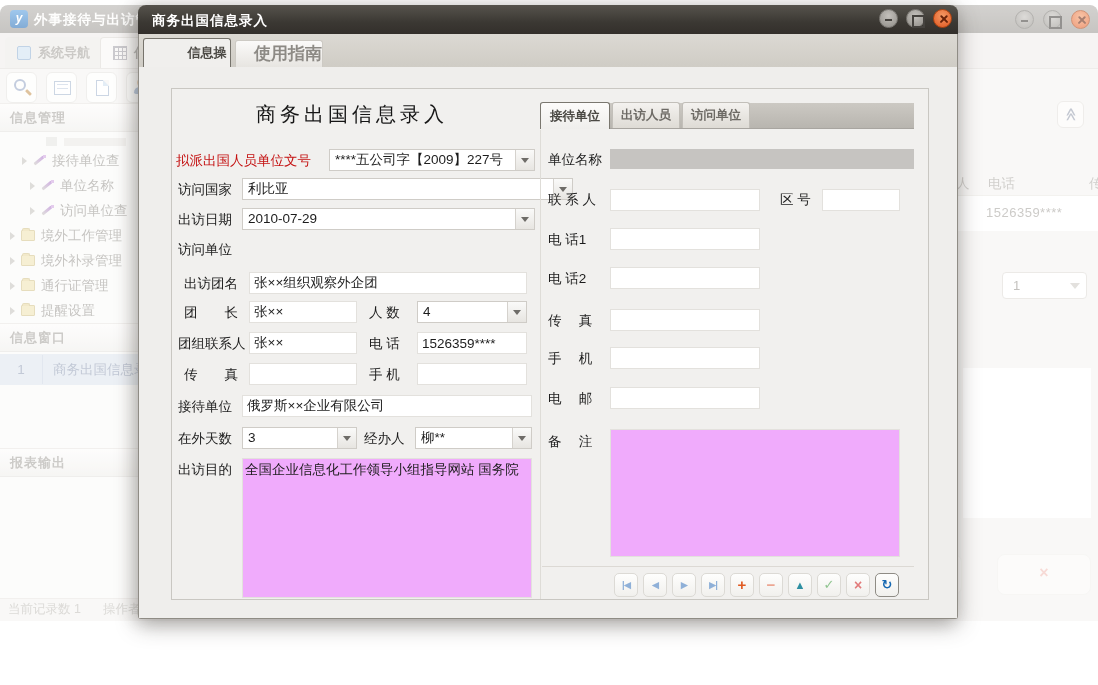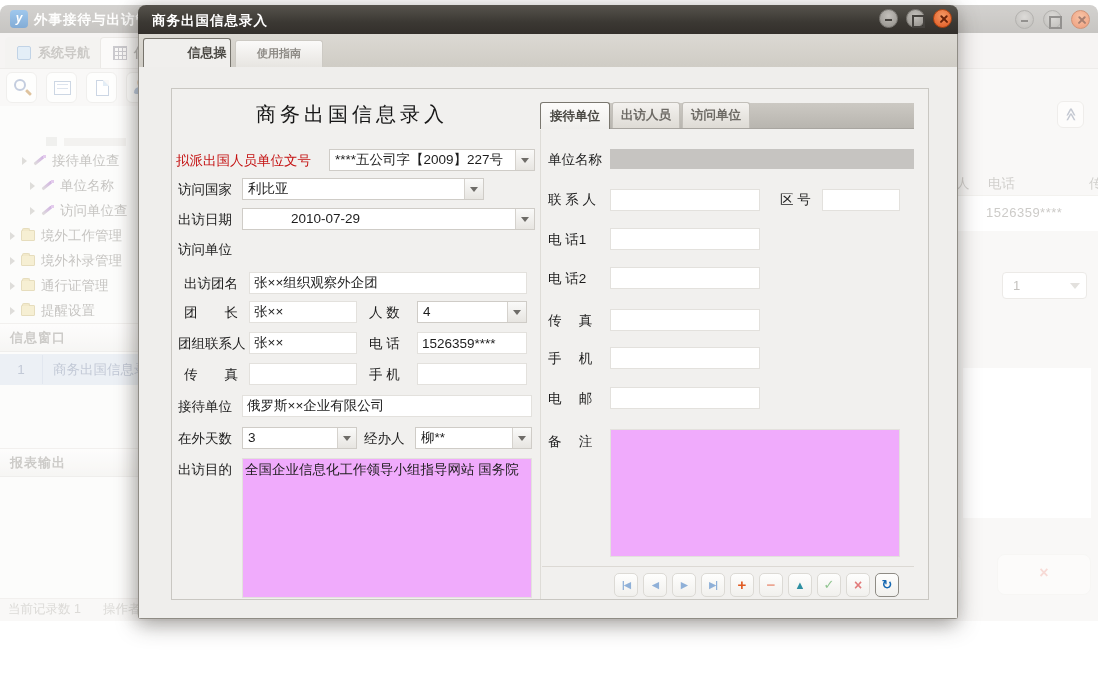--- a/index.html
+++ b/index.html
@@ -123,21 +123,21 @@
     background:linear-gradient(#56534d,#3b3833 60%,#332f2b); border-radius:8px 8px 0 0; }
   .dlg-title { position:absolute; left:14px; top:7px; color:#ffffff; font-size:13.5px;
     font-weight:bold; letter-spacing:1px; white-space:nowrap; }
   .dlg-tabs { position:absolute; left:0; right:0; top:29px; height:33px;
     background:linear-gradient(#dcd9d3,#cfccc5); }
   .dlg-tab1 { position:absolute; left:4px; bottom:0; width:88px; height:29px; background:#f0efed;
     border:1px solid #76736c; border-bottom:none; border-radius:3px 3px 0 0; color:#4b4944;
     font-weight:bold; font-size:13px; text-align:center; line-height:27px;padding-left:40px; }
   .dlg-tab2 { position:absolute; left:96px; bottom:0; width:88px; height:27px;
     background:linear-gradient(#fbfaf9,#e7e5e1); border:1px solid #cdcac4; border-bottom:none;
-    border-radius:3px 3px 0 0; color:#8d8a85; font-weight:bold; font-size:11px; text-align:center;
+    border-radius:3px 3px 0 0; color:#8d8a85; font-weight:bold; font-size:17px; text-align:right;
     line-height:25px; }
   .dlg-body { position:absolute; left:0; right:0; top:62px; bottom:0; background:#efeeec; }
   .panel { position:absolute; left:32px; top:21px; width:758px; height:512px;
     border:1px solid #c9c7c2; background:#f1f0ee; }
 
   .fh { position:absolute; left:30px; top:12px; width:300px; text-align:center; font-size:20px;
     color:#161616; letter-spacing:4px; white-space:nowrap; }
   .lbl { position:absolute; font-size:13.5px; color:#1c1c1c; white-space:pre; }
   .lbl.red { color:#c41111; }
   .fld { position:absolute; height:22px; background:#fff; border:1px solid #e3e1dd;
@@ -211,20 +211,21 @@
     <div class="toolbtn" style="left:86px;">
         <span class="icon-doc"></span>
       </div>
     <div class="toolbtn" style="left:126px;">
         <span class="icon-user"></span>
       </div>
   </div>
 
   <div class="sidebar-bg"></div>
 
+  <div class="side-header" style="top:98px;">信息管理</div>
 
   <div class="tree-partial">
     <span class="blk"></span>
       <span class="bar"></span>
   </div>
 
   <div class="tree-row" style="left:22px; top:143px;">
     <span class="tri"></span>
     <span class="icon-wand"></span>
     <span>接待单位查</span>
@@ -314,27 +315,27 @@
 
       <div class="fh">商务出国信息录入</div>
 
       <div class="lbl red" style="left:4px; top:63px;">拟派出国人员单位文号</div>
       <div class="combo" style="left:157px; top:60px; width:206px;">
         <span class="combo-val">****五公司字【2009】227号</span>
         <span class="combo-btn"></span>
       </div>
 
       <div class="lbl" style="left:6px; top:92px;">访问国家</div>
-      <div class="combo" style="left:70px; top:89px; width:242px;">
+      <div class="combo" style="left:70px; top:89px; width:331px;">
         <span class="combo-val">利比亚</span>
         <span class="combo-btn"></span>
       </div>
 
       <div class="lbl" style="left:6px; top:122px;">出访日期</div>
-      <div class="combo" style="left:70px; top:119px; width:293px;padding-left:43px;">
+      <div class="combo" style="left:70px; top:119px; width:293px;">
         <span class="combo-val">2010-07-29</span>
         <span class="combo-btn"></span>
       </div>
 
       <div class="lbl" style="left:6px; top:152px;">访问单位</div>
 
       <div class="lbl" style="left:12px; top:186px;">出访团名</div>
       <input class="fld" style="left: 77px; top: 183px; width: 278px;" value="张××组织观察外企团">
 
       <div class="lbl" style="left:12px; top:215px;">团　　长</div>

